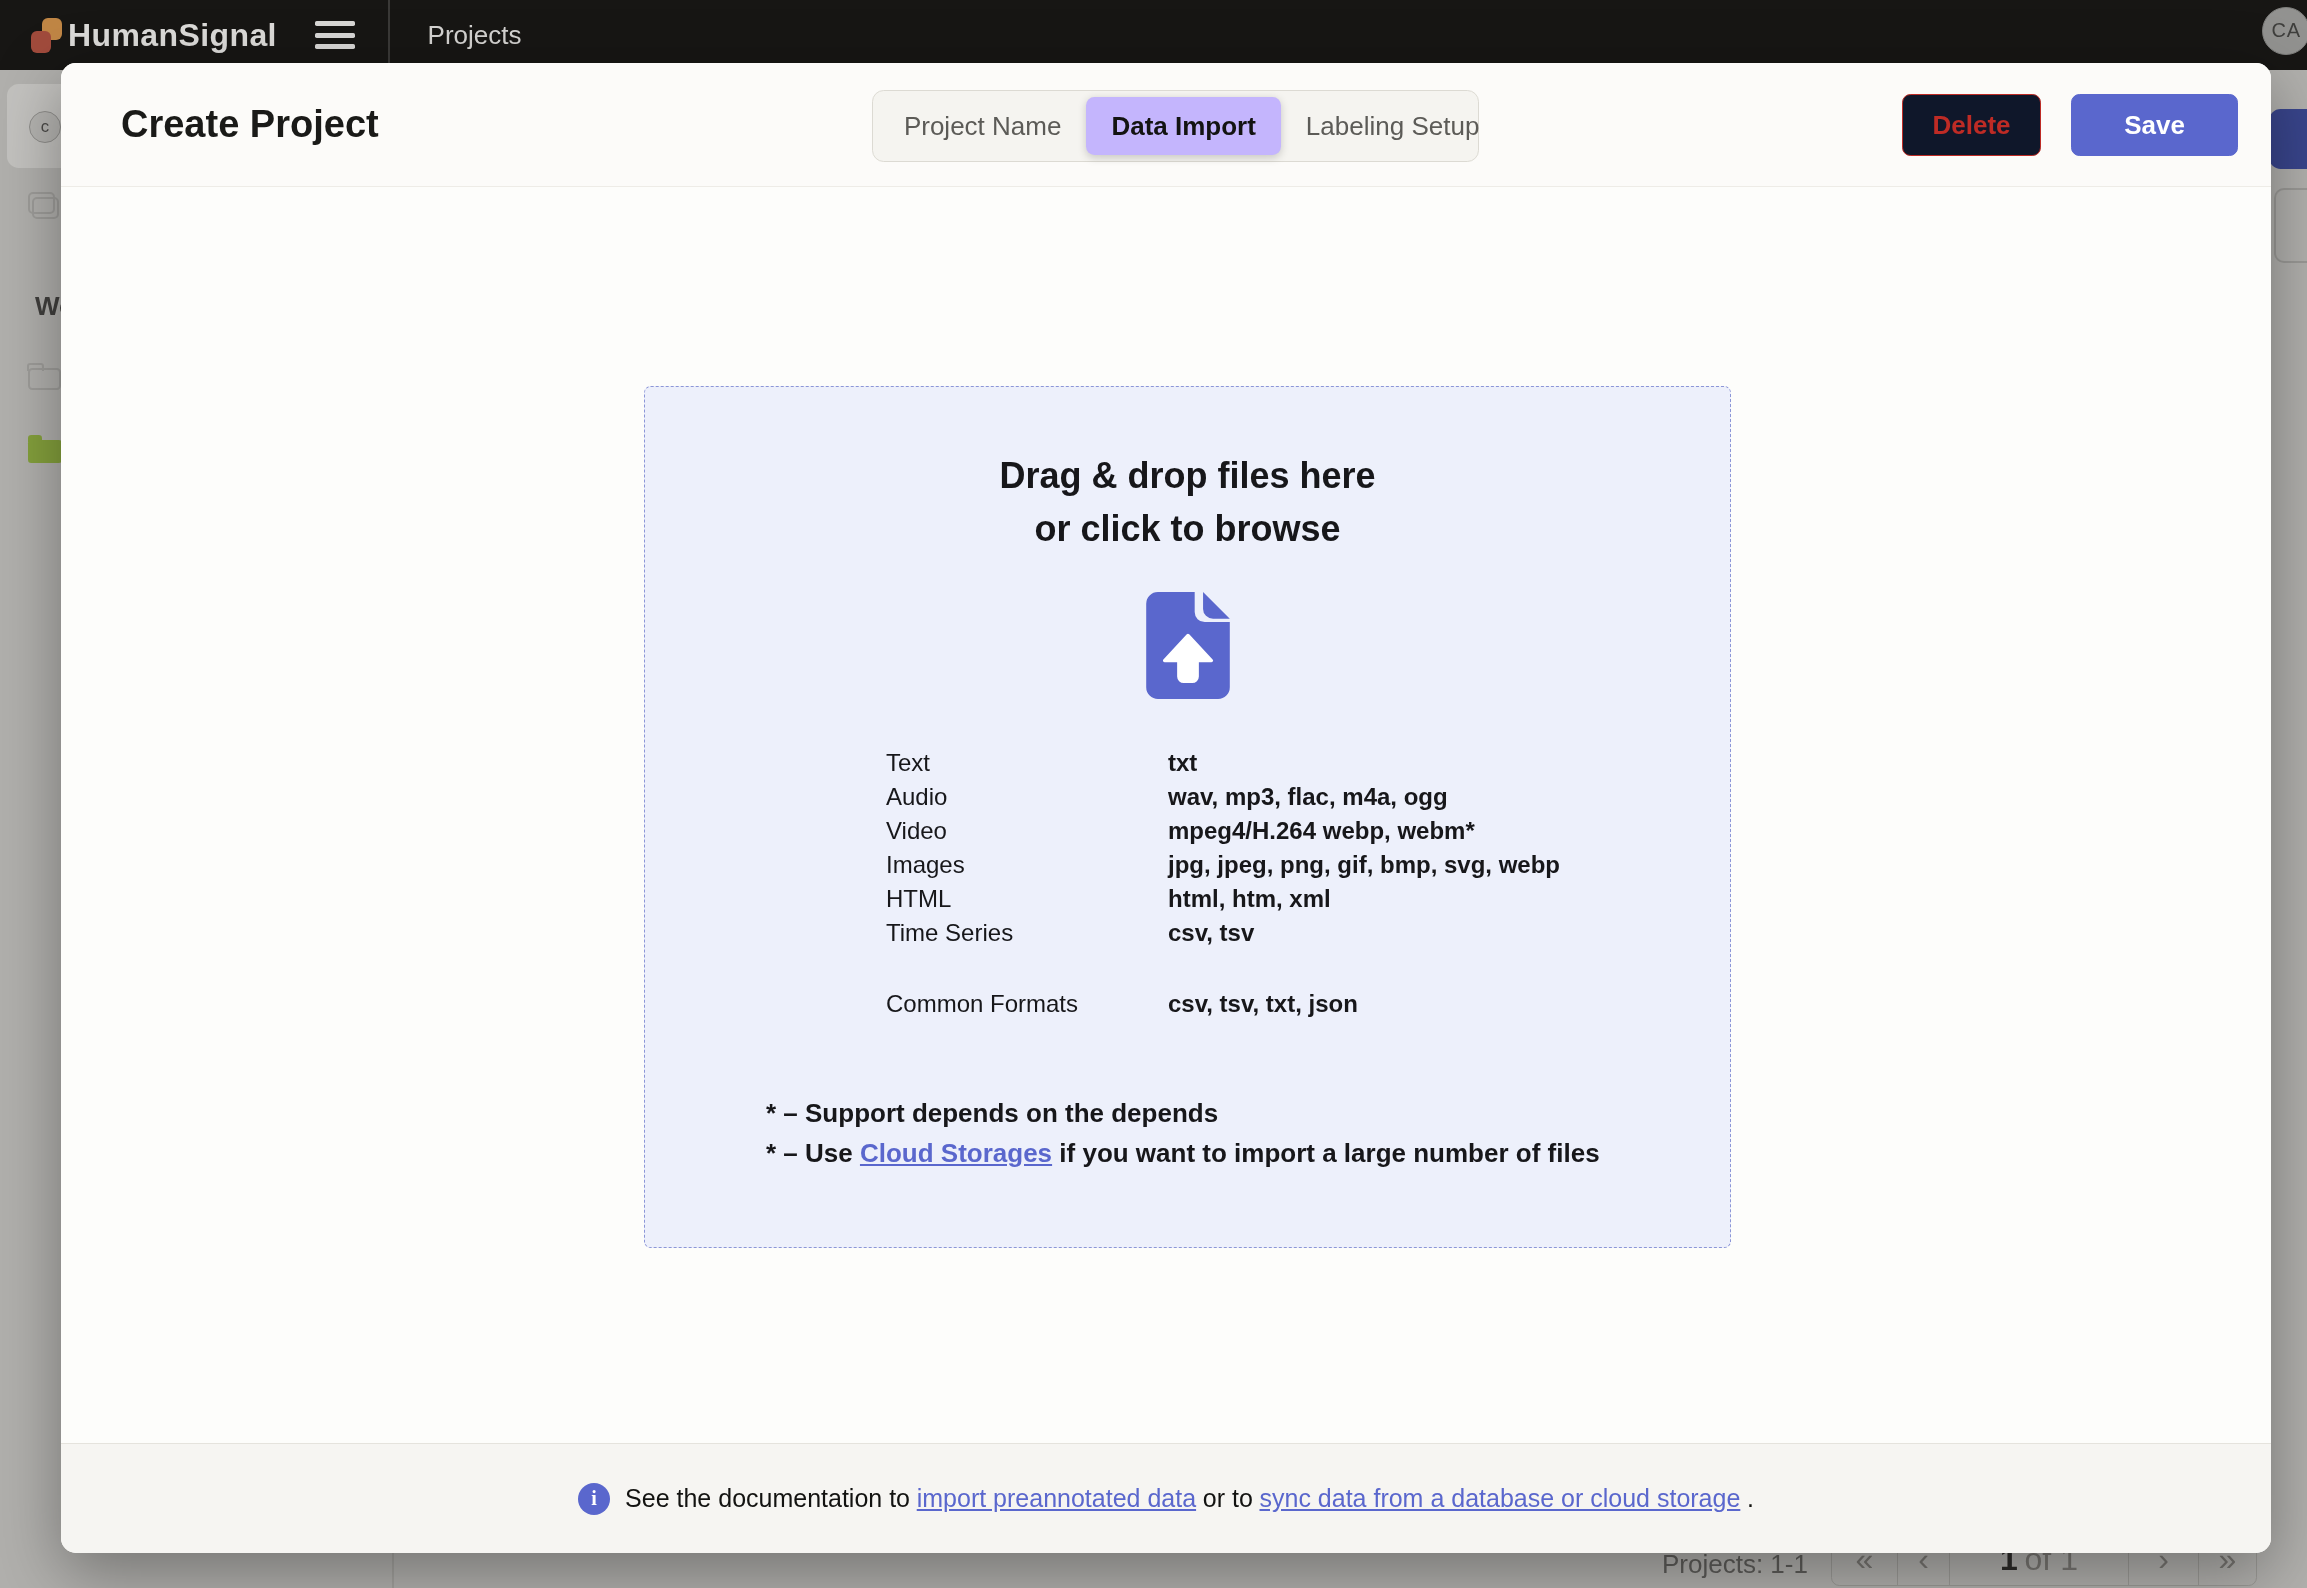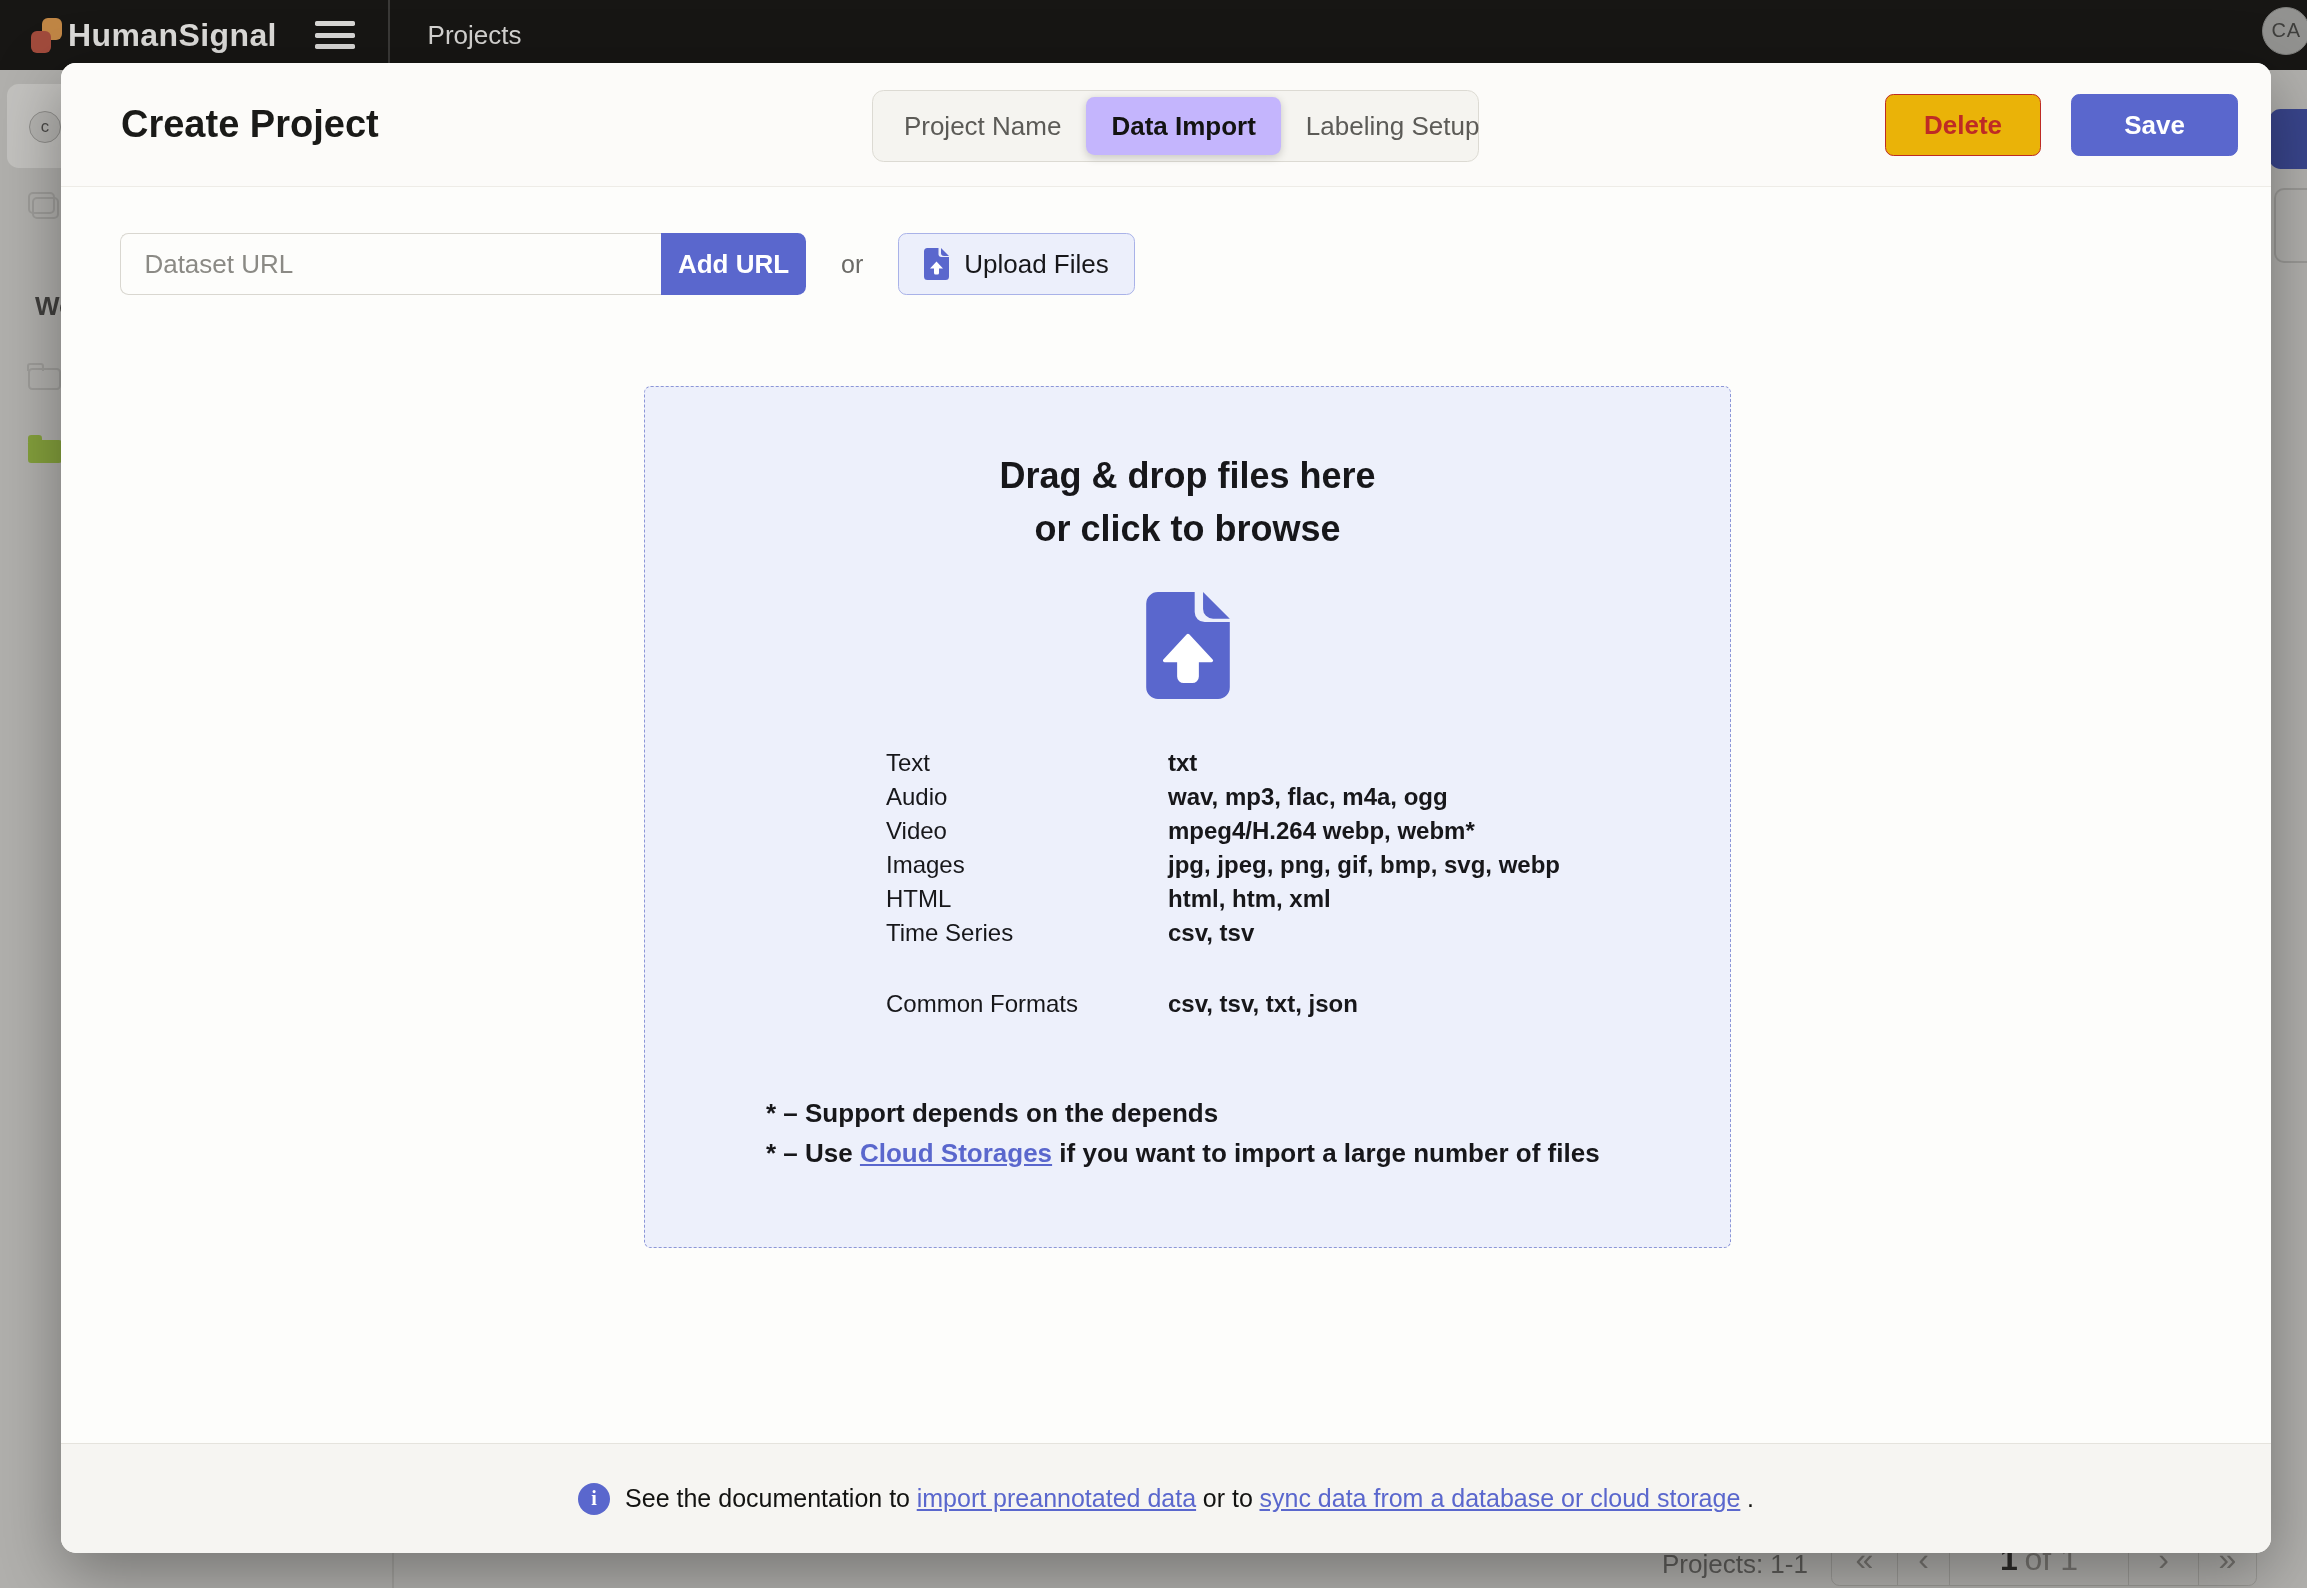--- a/index.html
+++ b/index.html
@@ -79,21 +79,21 @@
     display:flex; align-items:stretch; padding:5.9px;
   }
   .tab { flex:1; display:flex; align-items:center; justify-content:center;
     font-size:26px; color:#5c5b57; border-radius:8.4px; cursor:pointer; white-space:nowrap; padding:0 25px; }
   .tab.active { background:#c4b5fd; color:#131311; font-weight:700;
     box-shadow:0 2.5px 8.4px rgba(0,0,0,.18); }
 
   .hdr-actions { position:absolute; right:33px; top:31px; display:flex; gap:30px; }
   .btn { height:62px; border-radius:8.4px; font-size:26px; font-weight:700;
     display:flex; align-items:center; justify-content:center; cursor:pointer; }
-  .btn-delete { width:156px; background:#eab308; border:1.7px solid #be2b25; color:#be2b25; }
+  .btn-delete { width:139px; background:#0f172a; border:1.7px solid #be2b25; color:#be2b25; }
   .btn-save { width:167px; background:#5a67cd; border:1.7px solid #5a67cd; color:#ffffff; }
 
   
   .url-row { position:absolute; left:59px; top:170px; height:62px; display:flex; align-items:center; }
   .url-input {
     width:541px; height:62px; background:#fdfdfb; border:1.7px solid #d9d7d0; border-right:none;
     border-radius:8.4px 0 0 8.4px; font-size:26px; color:#1a1a18; padding:0 23.4px; outline:none;
     font-family:inherit;
   }
   .url-input::placeholder { color:#8b8a85; }
@@ -186,33 +186,20 @@
       <div class="tab active">Data Import</div>
       <div class="tab">Labeling Setup</div>
     </div>
 
     <div class="hdr-actions">
       <div class="btn btn-delete">Delete</div>
       <div class="btn btn-save">Save</div>
     </div>
   </div>
 
-  <div class="url-row">
-    <input class="url-input" type="text" placeholder="Dataset URL" style="">
-    <button class="btn-addurl">Add URL</button>
-    <span class="or-label">or</span>
-    <button class="btn-upload">
-      <svg width="25" height="32" viewBox="0 0 100 128">
-        <path d="M14 0 h44 v24 a12 12 0 0 0 12 12 h30 v78 a14 14 0 0 1 -14 14 H14 A14 14 0 0 1 0 114 V14 A14 14 0 0 1 14 0 Z" fill="#5a67cd"></path>
-        <path d="M68 0 l32 32 h-20 a12 12 0 0 1 -12 -12 z" fill="#5a67cd"></path>
-        <path d="M50 54 L76 82 H60 v18 a6 6 0 0 1 -6 6 h-8 a6 6 0 0 1 -6 -6 V82 H24 Z" fill="#ffffff"></path>
-      </svg>
-      <span>Upload Files</span>
-    </button>
-  </div>
 
   <div class="dropzone">
     <div class="dz-headline">
       <div>Drag &amp; drop files here</div>
       <div>or click to browse</div>
     </div>
 
     <svg class="dz-icon" width="84" height="107" viewBox="0 0 100 128">
       <path d="M14 0 h44 v24 a12 12 0 0 0 12 12 h30 v78 a14 14 0 0 1 -14 14 H14 A14 14 0 0 1 0 114 V14 A14 14 0 0 1 14 0 Z" fill="#5a67cd"></path>
       <path d="M68 0 l32 32 h-20 a12 12 0 0 1 -12 -12 z" fill="#5a67cd"></path>

